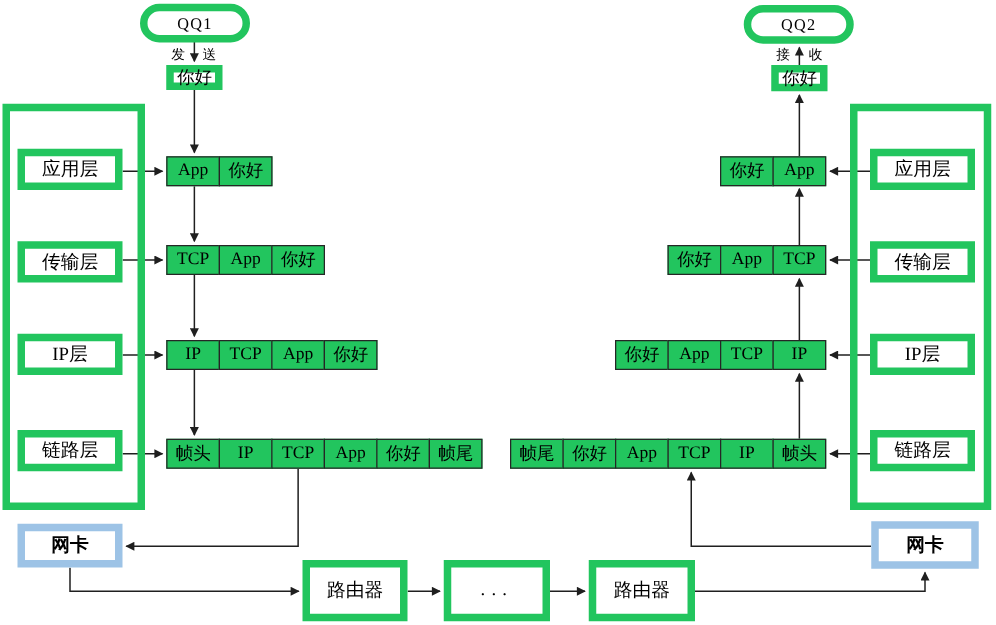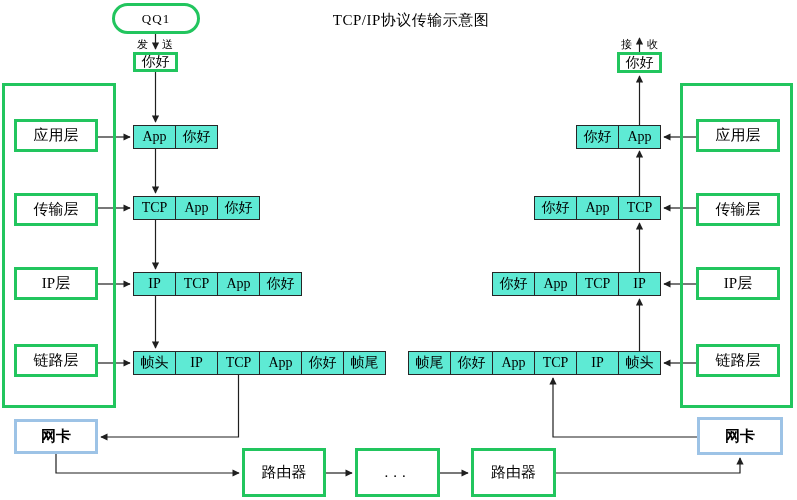--- a/index.html
+++ b/index.html
@@ -2,29 +2,29 @@
 <html><head>
 <meta charset="utf-8">
 <style>
   html,body{margin:0;padding:0;background:#fff;}
   .canvas{
     position:relative;width:797px;height:500px;background:#fff;overflow:hidden;
     font-family:"Liberation Serif","DejaVu Serif",serif;color:#000;
   }
   .wires{position:absolute;left:0;top:0;}
   .box{
-    position:absolute;box-sizing:border-box;border:3px solid #22c55e;background:#fff;
+    position:absolute;box-sizing:border-box;border:6px solid #22c55e;background:#fff;
     display:flex;align-items:center;justify-content:center;font-size:15px;text-align:center;
   }
   .pill{border-radius:16px;font-size:13px;letter-spacing:1px;}
   .nic{border-color:#9dc3e6;font-weight:bold;}
   .container-box{background:transparent;}
   .row{position:absolute;display:flex;}
   .cell{
-    box-sizing:border-box;width:43px;height:24px;border:1px solid #262626;background:#5eead4;
+    box-sizing:border-box;width:43px;height:24px;border:1px solid #262626;background:#22c55e;
     display:flex;align-items:center;justify-content:center;font-size:14px;flex:none;
   }
   .cell + .cell{margin-left:-1px;}
   .title{
     position:absolute;left:300px;top:11px;width:222px;text-align:center;
     font-size:15px;letter-spacing:0.5px;
   }
   .tag{position:absolute;font-size:11px;line-height:12px;}
   .hello{font-size:14px;}
   .dots{letter-spacing:5px;font-size:15px;}
@@ -66,23 +66,23 @@
 
       <polyline points="238.5,375 238.5,437 101,437" marker-end="url(#ah)"></polyline>
       <polyline points="56,454 56,473 239,473" marker-end="url(#ah)"></polyline>
       <line x1="326" y1="473" x2="352" y2="473" marker-end="url(#ah)"></line>
       <line x1="440" y1="473" x2="468" y2="473" marker-end="url(#ah)"></line>
       <polyline points="556,473 740,473 740,458" marker-end="url(#ah)"></polyline>
       <polyline points="697,437 553,437 553,378" marker-end="url(#ah)"></polyline>
     </g>
   </svg>
 
-  <div class="title">TCP/IP协议传输示意图</div>
 
   <div class="box pill" style="left:112px;top:3px;width:88px;height:31px;">QQ1</div>
+  <div class="box pill" style="left:595px;top:4px;width:88px;height:31px;">QQ2</div>
 
   <div class="tag" style="left:137px;top:38px;">发</div>
   <div class="tag" style="left:162px;top:38px;">送</div>
   <div class="tag" style="left:621px;top:38px;">接</div>
   <div class="tag" style="left:647px;top:38px;">收</div>
 
   <div class="box hello" style="left:133px;top:52px;width:45px;height:20px;">你好</div>
   <div class="box hello" style="left:617px;top:52px;width:45px;height:21px;">你好</div>
 
   <div class="box container-box" style="left:2px;top:83px;width:114px;height:325px;"></div>

